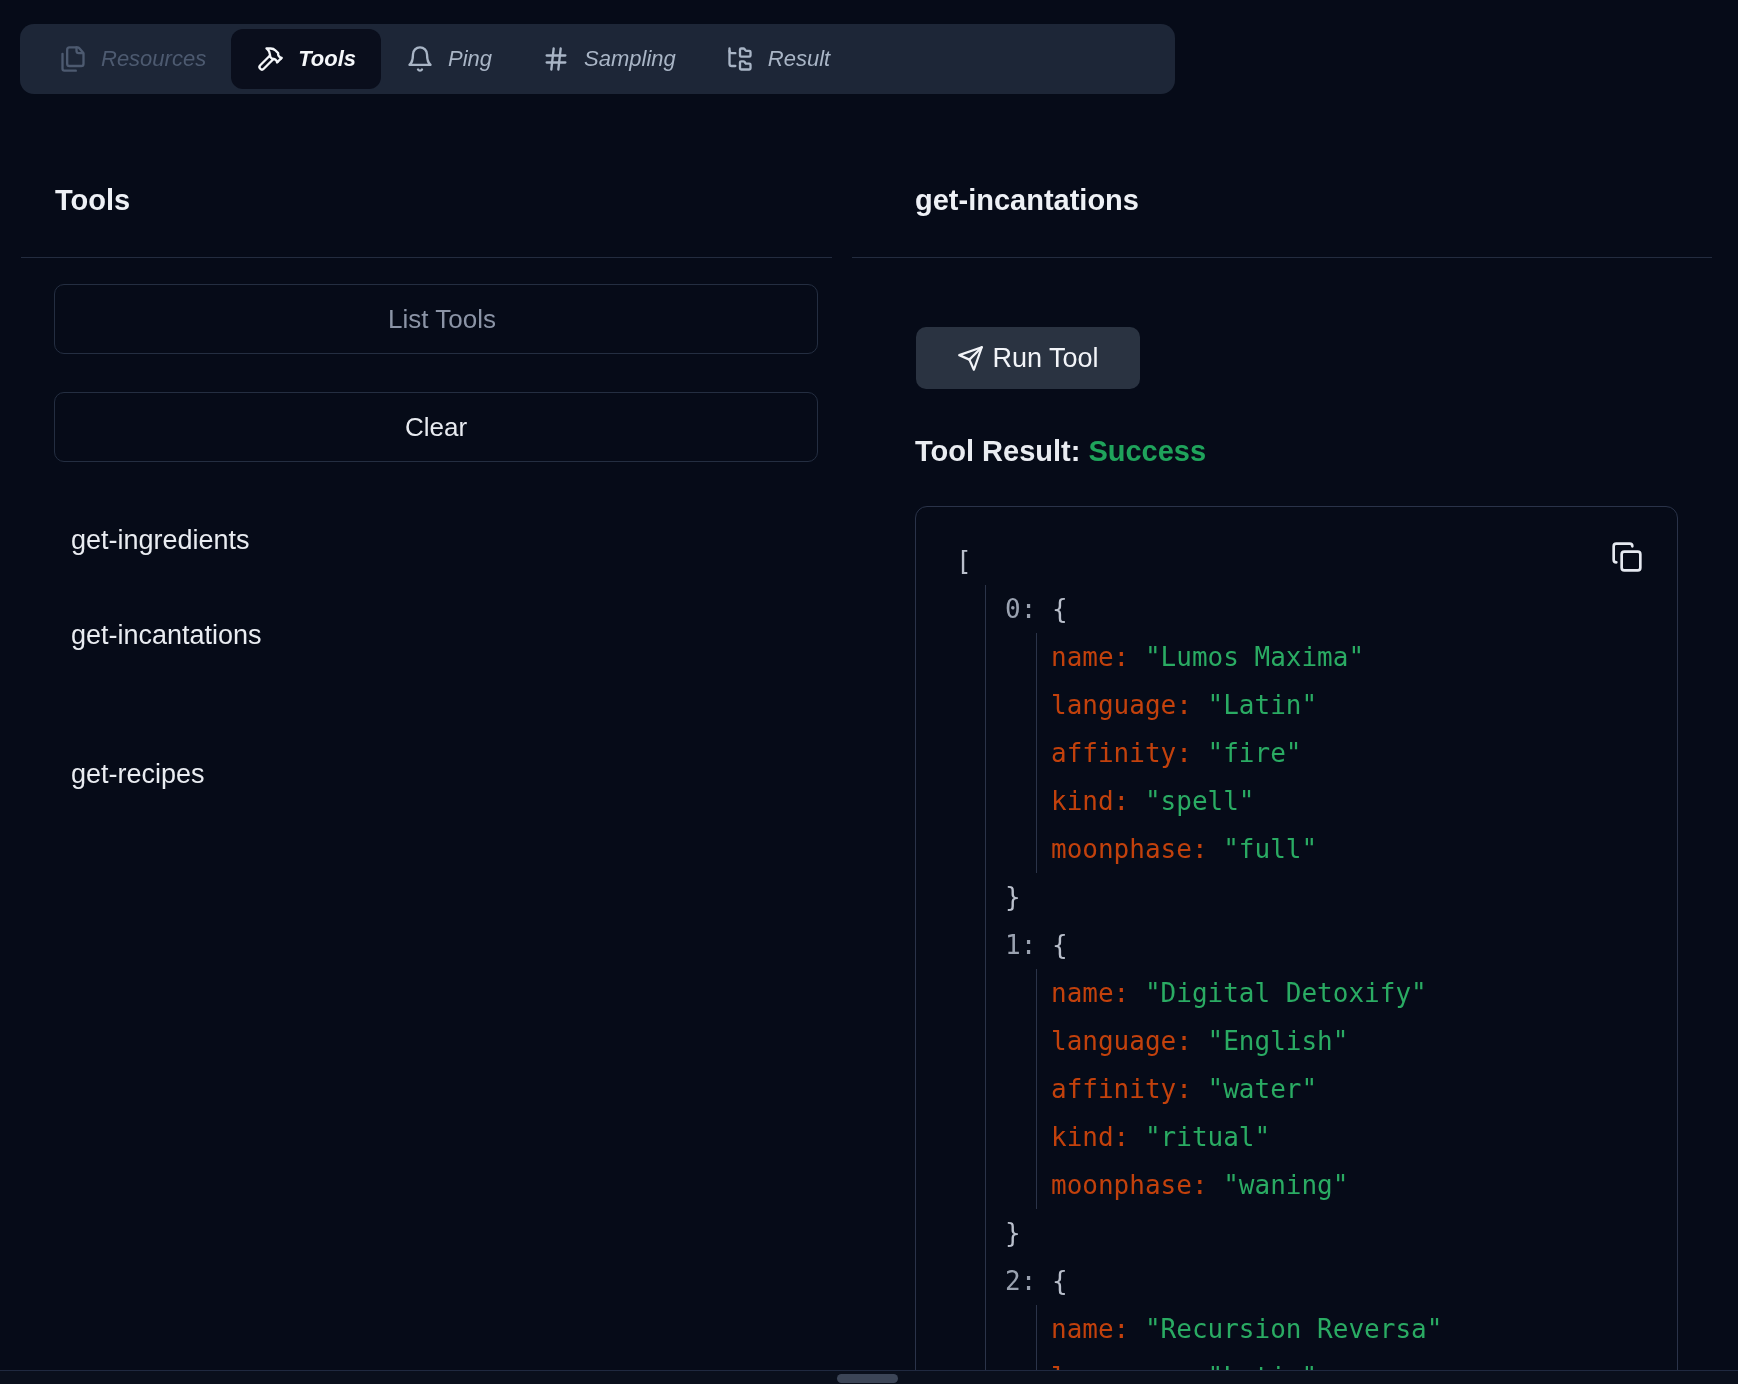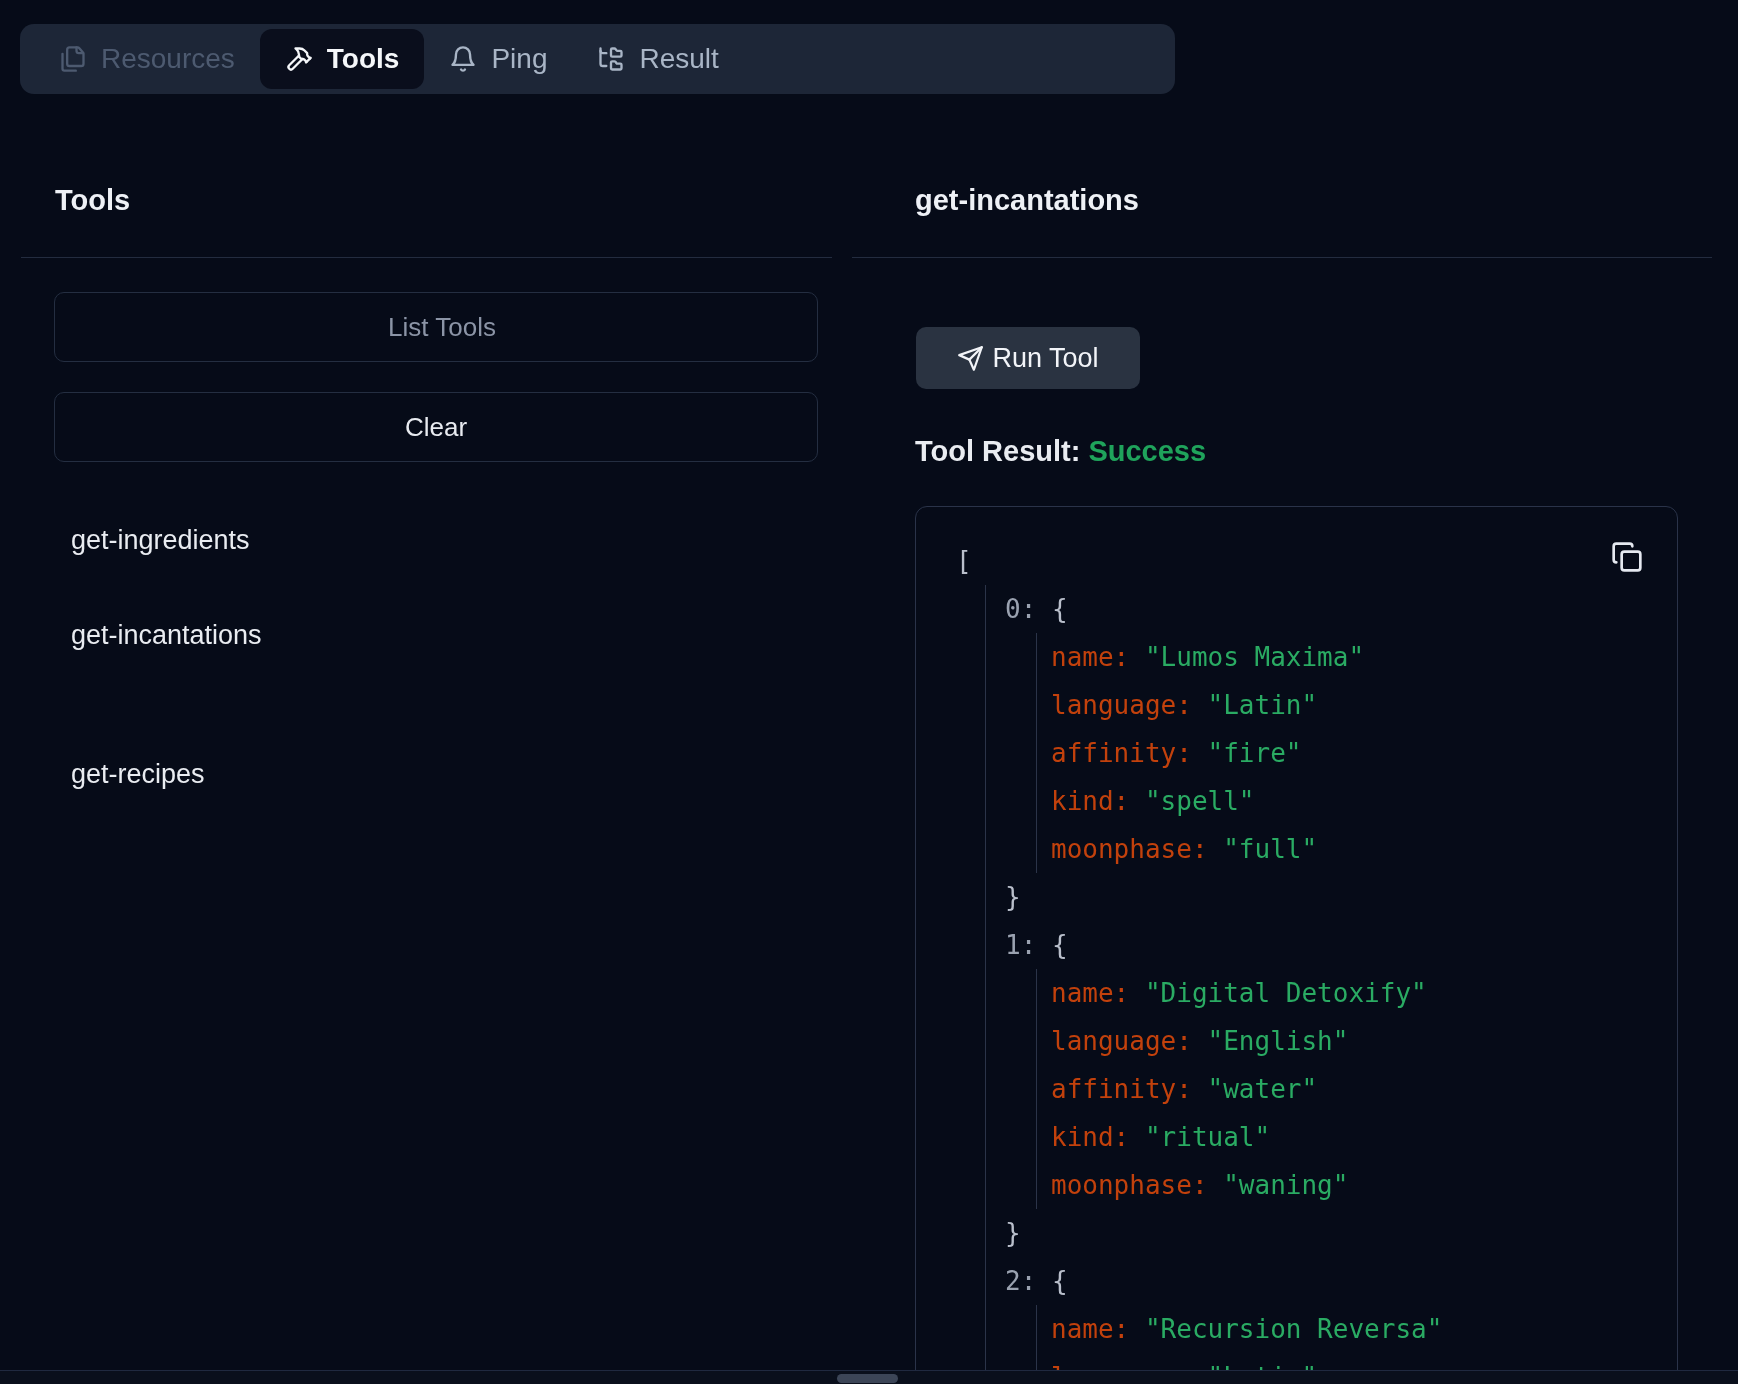--- a/index.html
+++ b/index.html
@@ -15,23 +15,23 @@
   
   .tabbar {
     position:absolute; left:20px; top:24px; width:1155px; height:70px;
     background:#1d2637; border-radius:14px;
     display:flex; align-items:center; padding:0 14px;
   }
   .tab {
     display:flex; align-items:center; gap:14px;
     background:transparent; border:none; cursor:pointer;
     font-family:"Liberation Sans", sans-serif;
-    font-size:28px; font-weight:500;
+    font-size:22px; font-weight:500;
     padding:0 25px; height:60px; border-radius:12px;
-    color:#a9b5c6; white-space:nowrap;
+    color:#a9b5c6; white-space:nowrap;font-style:italic;
   }
   .tab .ticon { width:28px; height:28px; }
   .tab.disabled { color:#4d5a70; }
   .tab.active { background:#0a0e1c; color:#f5f7fa; font-weight:600; }
 
   
   .panel-title {
     position:absolute; font-size:29px; font-weight:700; color:#eef1f6;
     line-height:40px; top:180px;
   }
@@ -125,34 +125,45 @@
       <svg viewBox="0 0 24 24" width="28" height="28" fill="none" stroke="currentColor" stroke-width="2" stroke-linecap="round" stroke-linejoin="round">
           <path d="M6 8a6 6 0 0 1 12 0c0 7 3 9 3 9H3s3-2 3-9"></path>
           <path d="M10.3 21a1.94 1.94 0 0 0 3.4 0"></path>
         </svg>
     </span>
     <span>Ping</span>
   </button>
   <button class="tab">
     <span class="ticon">
       <svg viewBox="0 0 24 24" width="28" height="28" fill="none" stroke="currentColor" stroke-width="2" stroke-linecap="round" stroke-linejoin="round">
+          <line x1="4" x2="20" y1="9" y2="9"></line>
+          <line x1="4" x2="20" y1="15" y2="15"></line>
+          <line x1="10" x2="8" y1="3" y2="21"></line>
+          <line x1="16" x2="14" y1="3" y2="21"></line>
+        </svg>
+    </span>
+    <span>Sampling</span>
+  </button>
+  <button class="tab">
+    <span class="ticon">
+      <svg viewBox="0 0 24 24" width="28" height="28" fill="none" stroke="currentColor" stroke-width="2" stroke-linecap="round" stroke-linejoin="round">
           <path d="M20 10a1 1 0 0 0 1-1V6a1 1 0 0 0-1-1h-2.5a1 1 0 0 1-.8-.4l-.9-1.2A1 1 0 0 0 15 3h-2a1 1 0 0 0-1 1v5a1 1 0 0 0 1 1Z"></path>
           <path d="M20 21a1 1 0 0 0 1-1v-3a1 1 0 0 0-1-1h-2.5a1 1 0 0 1-.8-.4l-.9-1.2a1 1 0 0 0-.8-.4h-2a1 1 0 0 0-1 1v5a1 1 0 0 0 1 1Z"></path>
           <path d="M3 5a2 2 0 0 0 2 2h3"></path>
           <path d="M3 3v13a2 2 0 0 0 2 2h3"></path>
         </svg>
     </span>
     <span>Result</span>
   </button>
 </nav>
 
 <h2 class="panel-title" style="left:55px;">Tools</h2>
 <div class="divider left"></div>
 
-<button class="ghost-btn muted" style="top:292px;padding-left:12px;">List Tools</button>
+<button class="ghost-btn muted" style="top:284px;padding-left:12px;">List Tools</button>
 <button class="ghost-btn bright" style="top:392px;">Clear</button>
 
 <div class="tool-item" style="top:519px;">get-ingredients</div>
 <div class="tool-item" style="top:614px;">get-incantations</div>
 <div class="tool-item" style="top:710px;margin-top:43px;">get-recipes</div>
 
 <h2 class="panel-title" style="left:915px;">get-incantations</h2>
 <div class="divider right"></div>
 
 <button class="run-btn">

